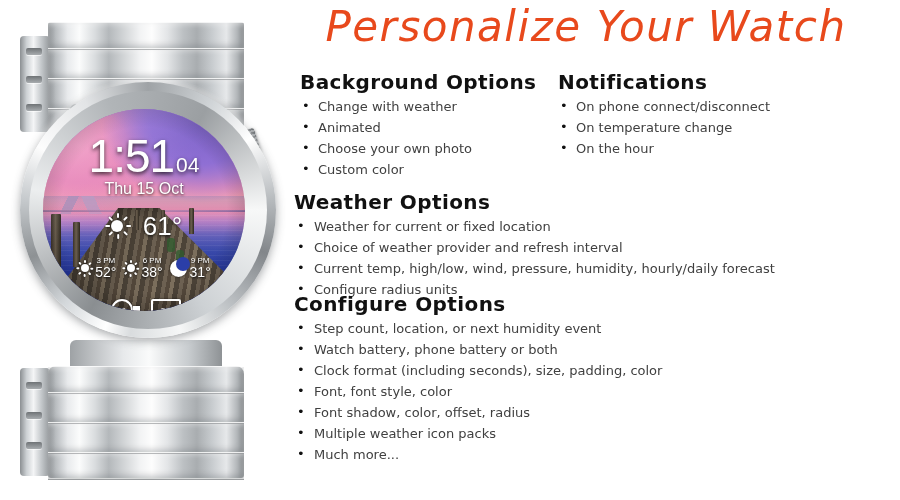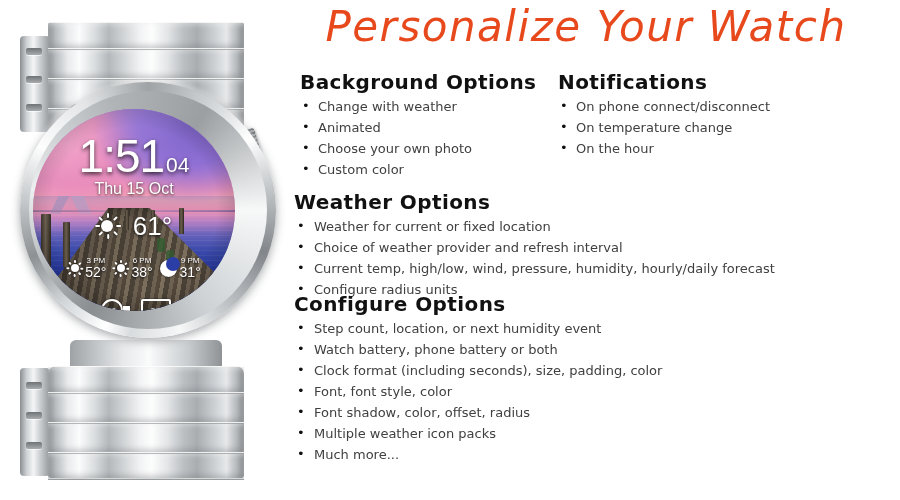--- a/index.html
+++ b/index.html
@@ -83,21 +83,21 @@
   #watch-crown {
     position: absolute; left: 238px; top: 130px; width: 20px; height: 26px;
     border-radius: 3px;
     background: repeating-linear-gradient(180deg,#5f6367 0 2px,#9da1a4 2px 4px);
     box-shadow: 0 1px 3px rgba(0,0,0,.5), inset 1px 0 0 rgba(255,255,255,.4);
     transform: rotate(-18deg);
   }
 
   
   #dial {
-    position: absolute; left: 4px; top: 18px; width: 202px; height: 202px;
+    position: absolute; left: 14px; top: 18px; width: 202px; height: 202px;
     border-radius: 50%; overflow: hidden;
     box-shadow: inset 0 0 10px rgba(0,0,0,.55);
   }
   
   #sky {
     position: absolute; inset: 0;
     background:
       radial-gradient(ellipse 70% 55% at 78% 8%, #7d63c9 0%, #8f6fd4 35%, rgba(143,111,212,0) 70%),
       radial-gradient(ellipse 60% 45% at 18% 18%, #f09ac4 0%, #e889bb 40%, rgba(232,137,187,0) 75%),
       linear-gradient(180deg,

